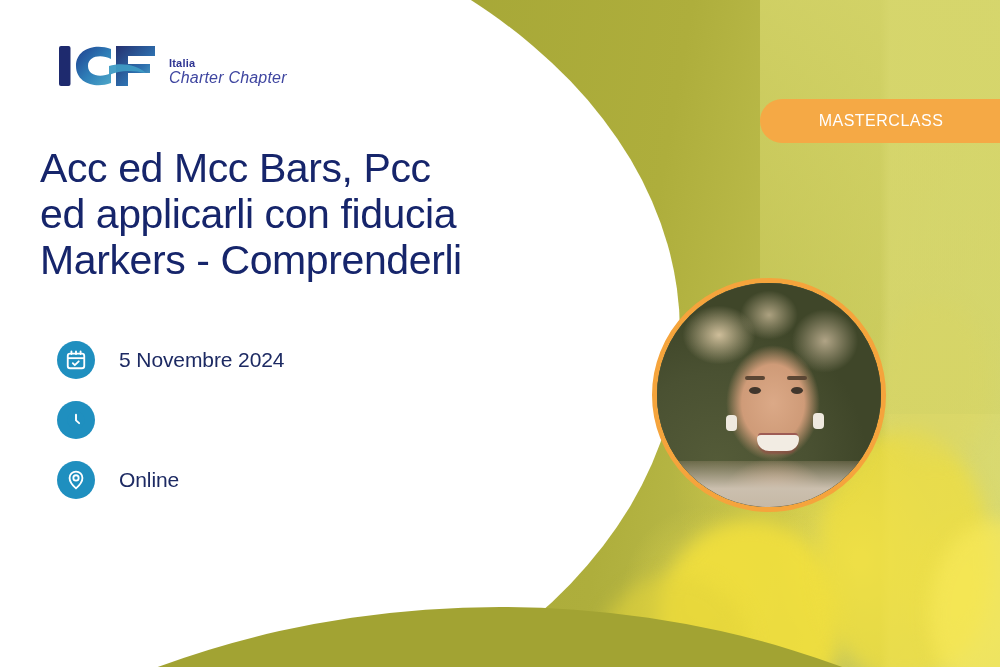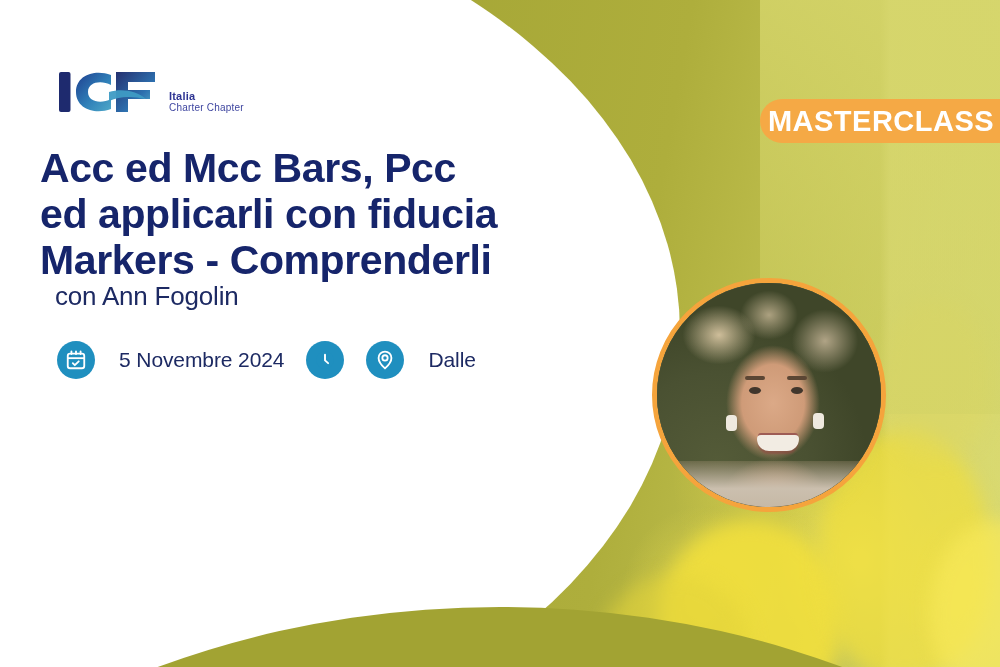--- a/index.html
+++ b/index.html
@@ -65,61 +65,61 @@
     left:760px;top:99px;
     width:260px;height:44px;
     background:#f5a945;
     border-radius:22px 0 0 22px;
     display:flex;align-items:center;justify-content:center;
     padding-right:18px;
     box-sizing:border-box;
   }
   .badge-text{
     color:#ffffff;
-    font-size:29px;
-    font-weight:bold;
+    font-size:16px;
+    font-weight:normal;
     letter-spacing:.5px;
   }
 
   
   .logo{
-    position:absolute;left:57px;top:68px;
+    position:absolute;left:57px;top:42px;
     display:flex;align-items:flex-end;gap:9px;
   }
   .logo-mark{width:103px;height:48px;display:block;}
   .logo-words{padding-bottom:3px;line-height:1.12;}
   .logo-italia{
     color:#2d3392;font-size:11px;font-weight:bold;letter-spacing:.2px;
   }
   .logo-chapter{
-    color:#3f46a0;font-size:10px;letter-spacing:.2px;
+    color:#3f46a0;font-size:16px;font-style:italic;letter-spacing:.2px;
   }
 
   
   .headline{
     position:absolute;left:40px;top:146px;width:600px;
     color:#16256b;
     font-size:41px;
-    font-weight:bold;
+    font-weight:normal;
     line-height:1.12;
     letter-spacing:-.4px;
   }
   .headline span{display:block;}
 
   .subtitle{
     position:absolute;left:55px;top:281px;
     color:#1d2a63;
     font-size:26px;
     letter-spacing:-.2px;
   }
 
   
   .info-list{
     position:absolute;left:57px;top:341px;
-    display:flex;flex-direction:row;gap:22px;
+    display:flex;flex-direction:column;gap:22px;
   }
   .info-row{display:flex;align-items:center;gap:24px;}
   .info-icon{
     width:38px;height:38px;border-radius:50%;
     background:#1f8fbf;
     display:flex;align-items:center;justify-content:center;
     flex:0 0 auto;
   }
   .info-icon svg{display:block;}
   .info-text{
@@ -227,21 +227,20 @@
       <div class="logo-chapter">Charter Chapter</div>
     </div>
   </div>
 
   <div class="headline">
     <span>Acc ed Mcc Bars, Pcc</span>
     <span>ed applicarli con fiducia</span>
     <span>Markers - Comprenderli</span>
   </div>
 
-  <div class="subtitle">con Ann Fogolin</div>
 
   <div class="info-list">
 
     <div class="info-row">
       <span class="info-icon">
         <svg width="22" height="22" viewBox="0 0 24 24" fill="none">
           <rect x="3" y="5" width="18" height="16" rx="2.5" stroke="#fff" stroke-width="2"></rect>
           <path d="M3 10h18" stroke="#fff" stroke-width="2"></path>
           <path d="M7 2.5v3M12 2.5v3M17 2.5v3" stroke="#fff" stroke-width="2" stroke-linecap="round"></path>
           <path d="M8.5 15.5l2.2 2.2 4.3-4.3" stroke="#fff" stroke-width="2" stroke-linecap="round" stroke-linejoin="round"></path>
@@ -259,21 +258,21 @@
       </span>
     </div>
 
     <div class="info-row">
       <span class="info-icon">
         <svg width="22" height="22" viewBox="0 0 24 24" fill="none">
           <path d="M12 2.8c-3.9 0-7 3.1-7 7 0 5.2 7 11.4 7 11.4s7-6.2 7-11.4c0-3.9-3.1-7-7-7z" stroke="#fff" stroke-width="2" stroke-linejoin="round"></path>
           <circle cx="12" cy="9.7" r="2.9" stroke="#fff" stroke-width="2"></circle>
         </svg>
       </span>
-      <span class="info-text">Dalle</span>
+      <span class="info-text">Online</span>
     </div>
 
   </div>
 
   <div class="portrait">
     <div class="portrait-img">
       <span class="pf brow-l"></span>
       <span class="pf brow-r"></span>
       <span class="pf eye-l"></span>
       <span class="pf eye-r"></span>

